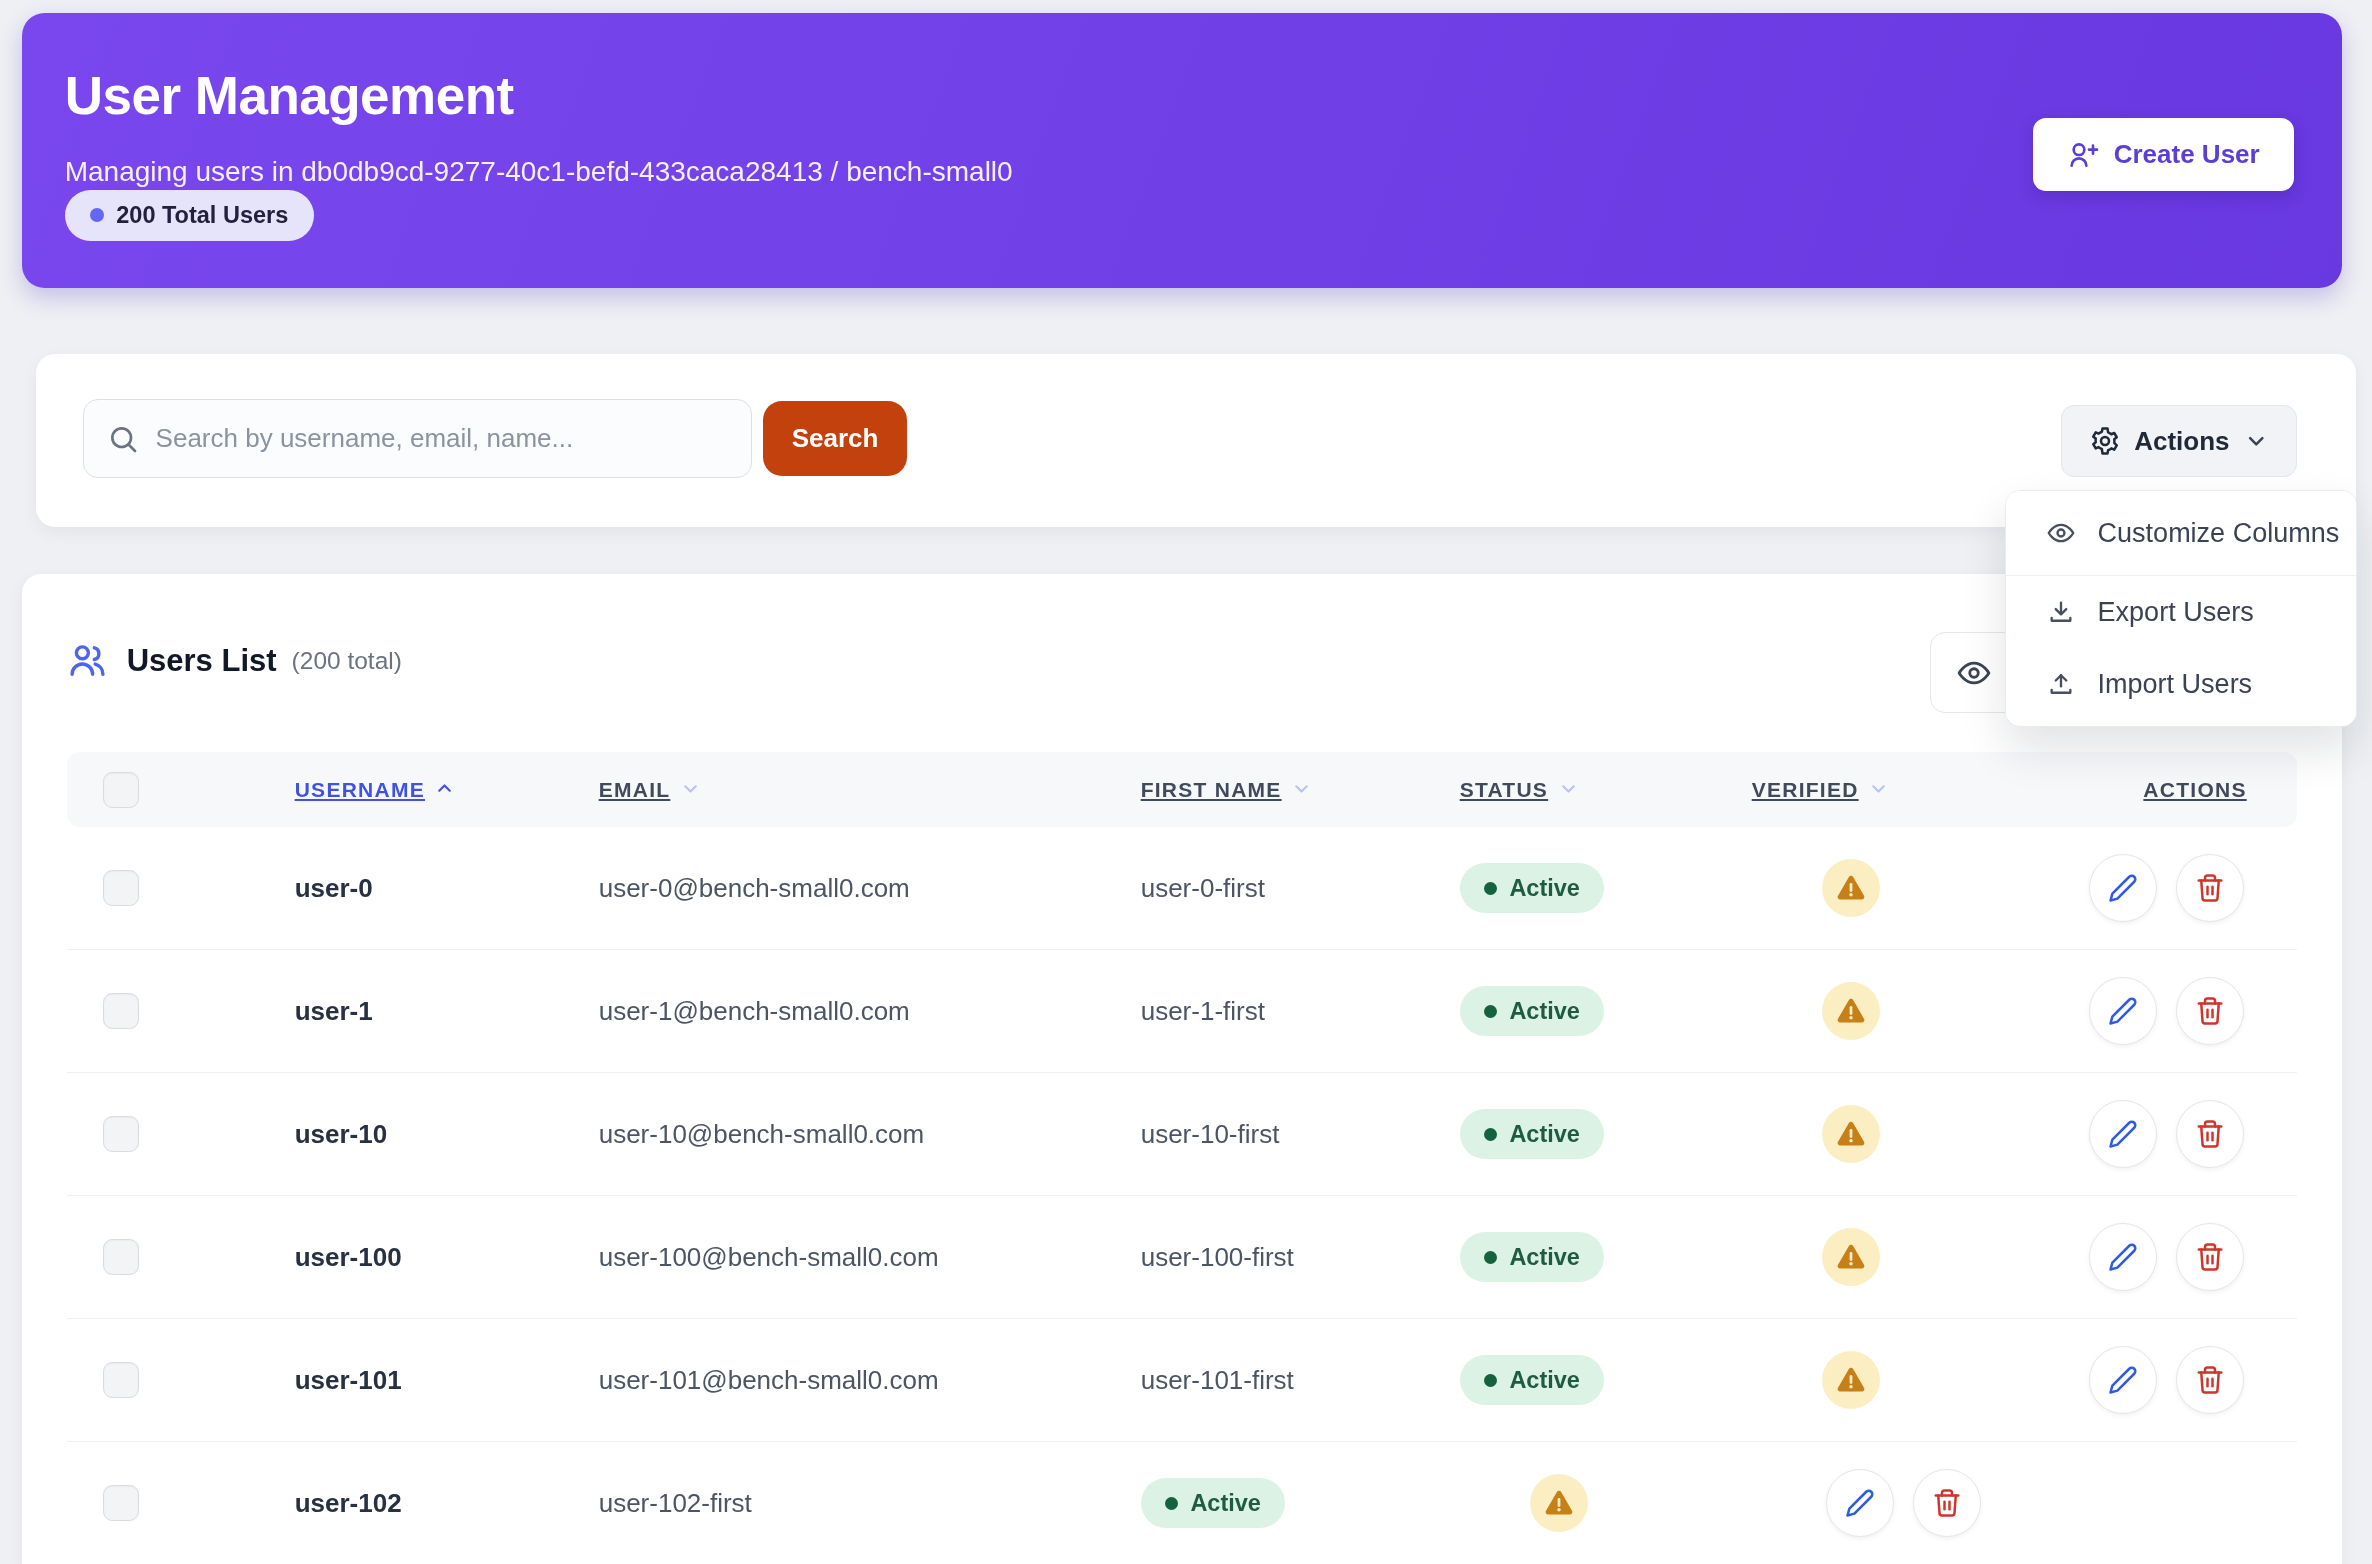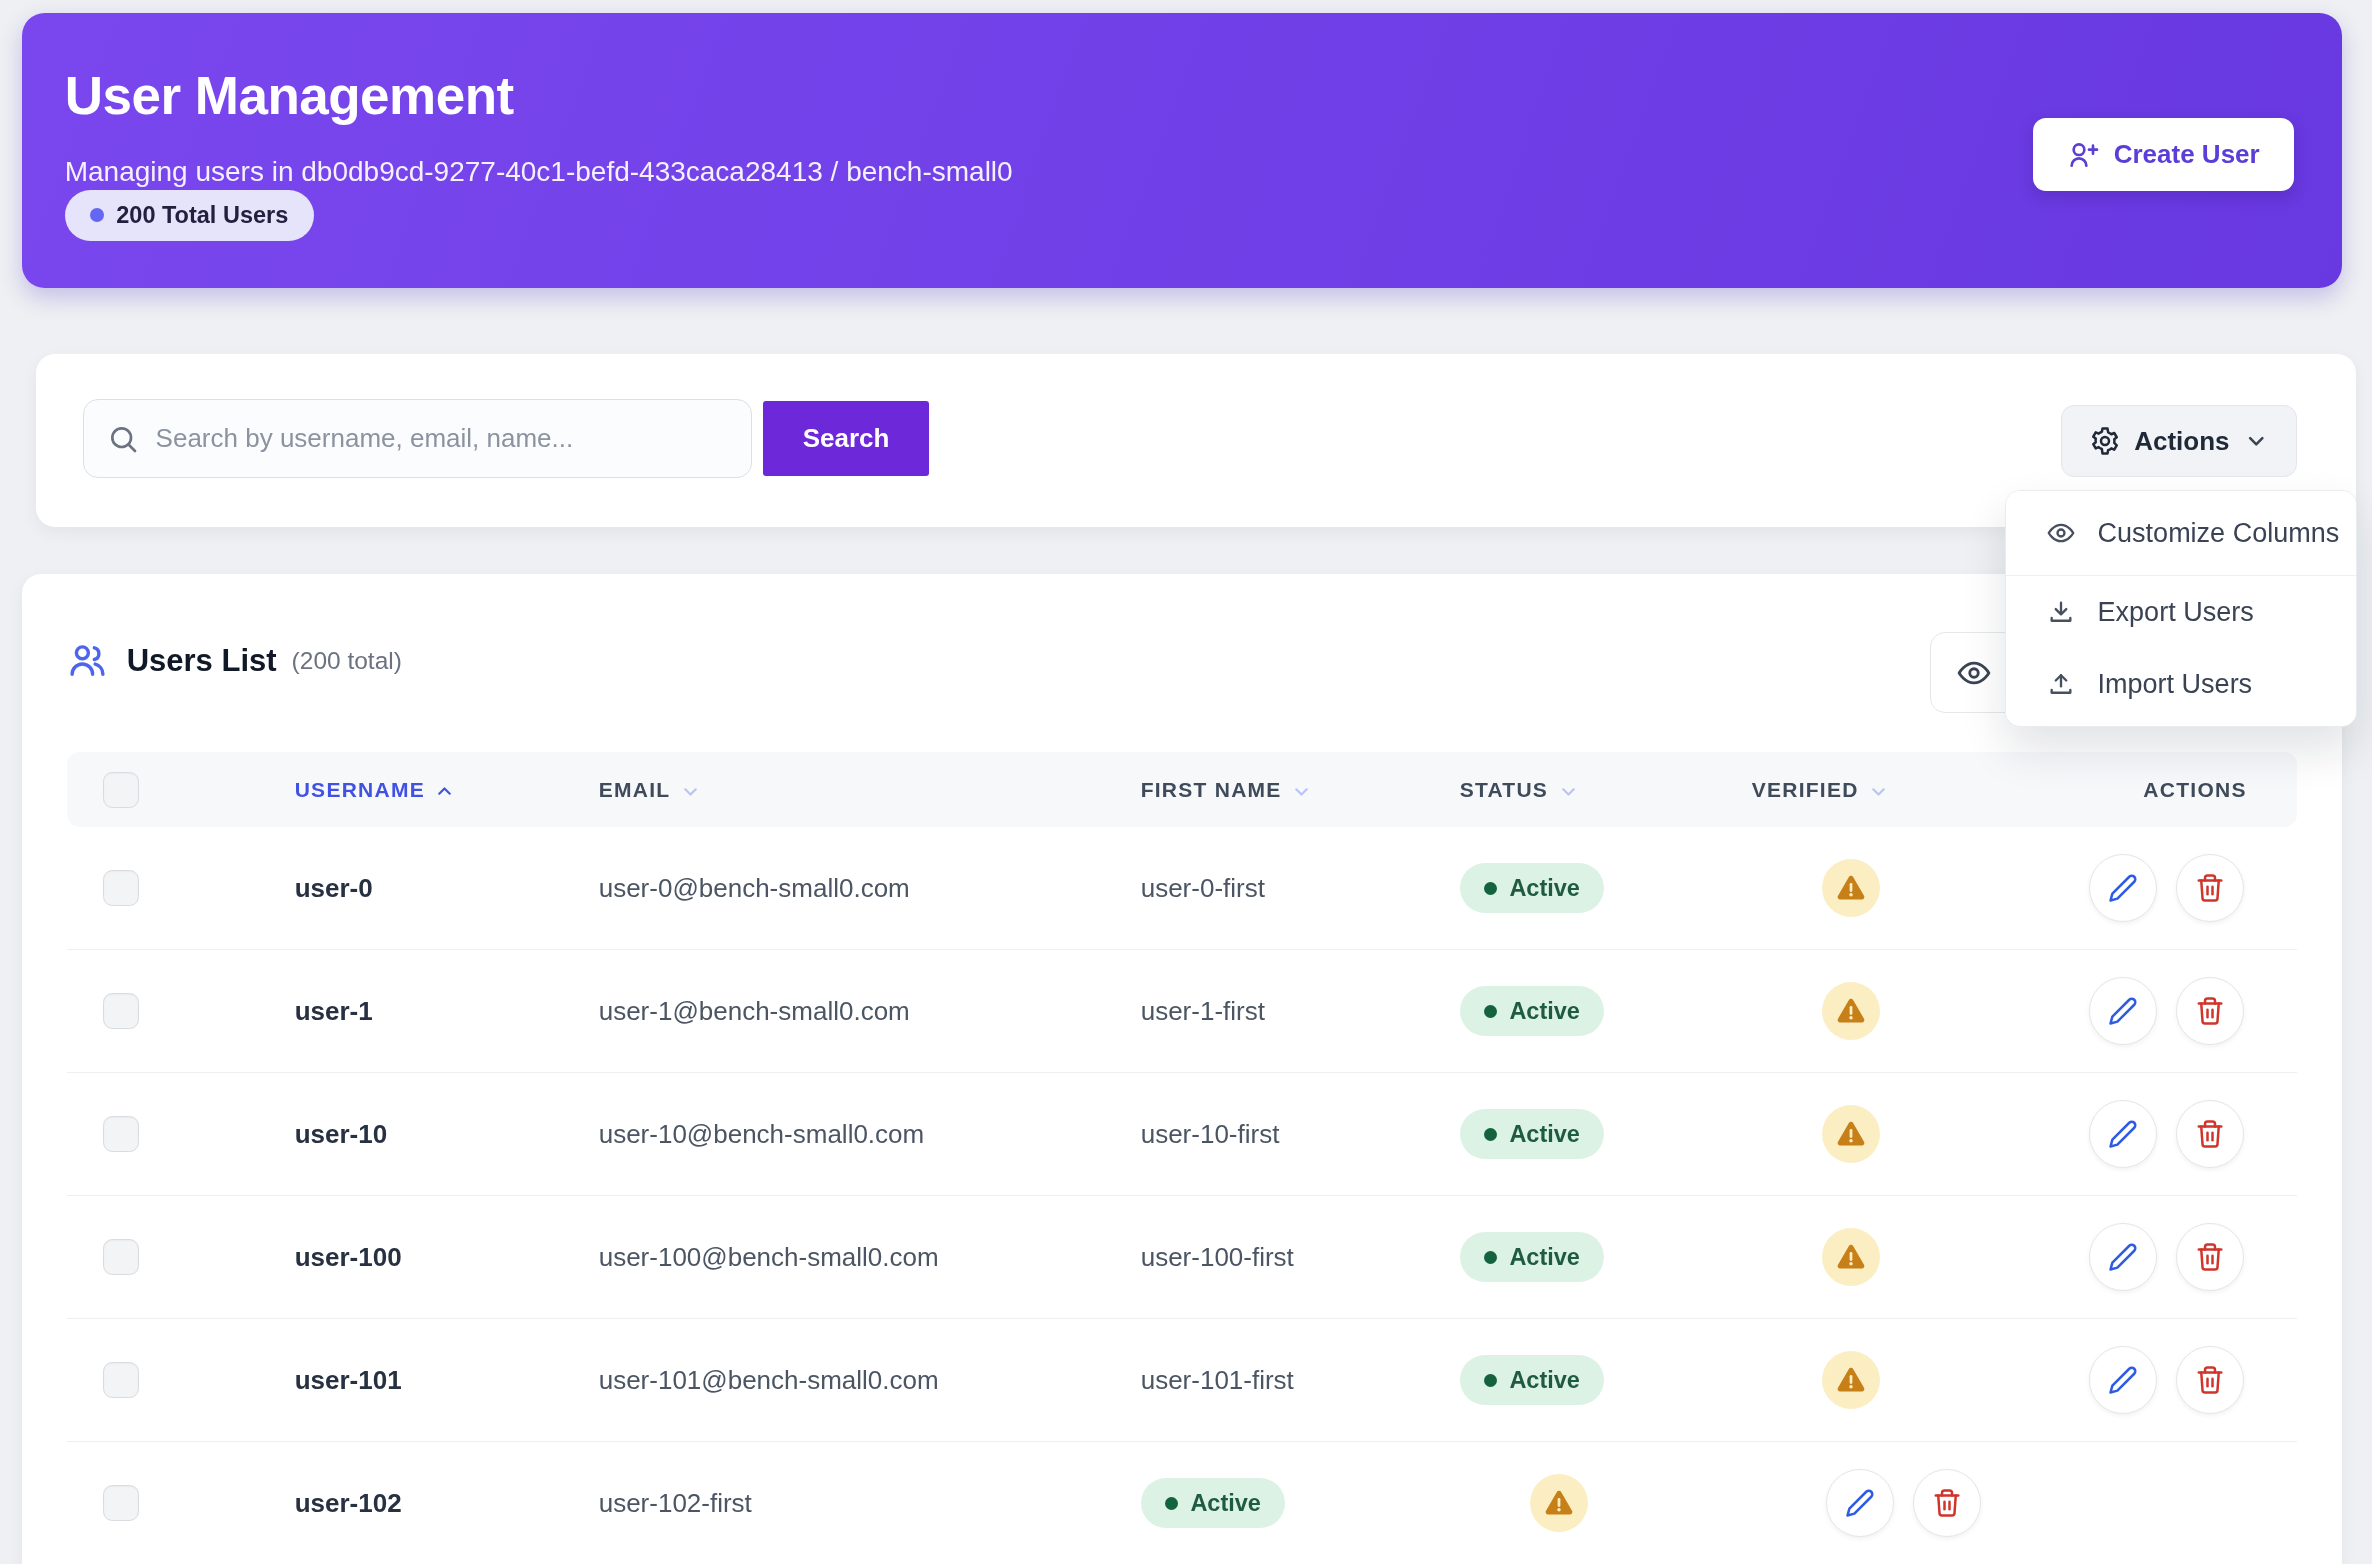--- a/index.html
+++ b/index.html
@@ -40,23 +40,23 @@
     border:1.9px solid #dcdfe4; border-radius:15px; background:#fbfcfd;
     display:flex; align-items:center; padding:0 22.6px; gap:17px;
   }
   .search-input-wrap svg { width:32px; height:32px; color:#6b7280; flex:none; }
   .search-input-wrap input {
     border:none; outline:none; background:transparent; width:100%;
     font-size:26px; color:#1f2937; font-family:"Liberation Sans", sans-serif;
   }
   .search-input-wrap input::placeholder { color:#8b93a1; }
   .search-btn {
-    position:absolute; left:727px; top:47px; width:166px; height:75px;
-    background:#6d28d9; color:#fff; font-size:26px; font-weight:700;
-    border:none; border-radius:3px; cursor:pointer;
+    position:absolute; left:727px; top:47px; width:144px; height:75px;
+    background:#c2410c; color:#fff; font-size:26px; font-weight:700;
+    border:none; border-radius:19px; cursor:pointer;
   }
   .actions-btn {
     position:absolute; right:59px; top:51px; height:72px; padding:0 28px;
     display:inline-flex; align-items:center; gap:14px;
     background:#f1f3f6; border:1.9px solid #e3e6ea; border-radius:13px;
     font-size:26px; font-weight:700; color:#1f2937; cursor:pointer;
   }
   .actions-btn .gear { width:30px; height:30px; color:#1f2937; }
   .actions-btn .caret { width:24.5px; height:24.5px; color:#3b4454; }
 
@@ -87,22 +87,22 @@
     background:#fff; border:1.9px solid #e5e7eb; border-radius:15px; cursor:pointer;
     display:flex; align-items:center; padding-left:26px; z-index:1;
   }
   .viewcols-btn svg { width:34px; height:34px; color:#3b4454; }
 
   
   .grid { display:grid; grid-template-columns:228px 304px 542px 319px 292px 282px 1fr; align-items:center; }
   .thead {
     margin-top:65px; height:75px; background:#f7f8fa; border-radius:13px;
   }
-  .th { display:flex; align-items:flex-end; font-size:21px; font-weight:700;
-        letter-spacing:0.06em; color:#3f4a5a; text-transform:uppercase; cursor:pointer; }
+  .th { display:flex; align-items:flex-start; font-size:21px; font-weight:700;
+        letter-spacing:0.06em; color:#3f4a5a; text-transform:uppercase; cursor:pointer;text-decoration:underline; }
   .th .sort { width:21px; height:21px; margin-left:9.4px; color:#b9c3f5; }
   .th.sorted { color:#4152e2; }
   .th.sorted .sort { color:#4152e2; }
   .th.c0 { padding-left:36px; }
   .th.c6 { justify-content:flex-end; padding-right:50px; cursor:default; }
   .trow { height:123px; border-bottom:1.9px solid #edeff2; }
   .cell { display:flex; align-items:center; }
   .cell.c0 { padding-left:36px; }
   .cell.c6 { justify-content:flex-end; padding-right:53px; gap:19px; }
   .cb { width:36px; height:36px; border-radius:9.4px; border:1.9px solid #d8dbe0;

